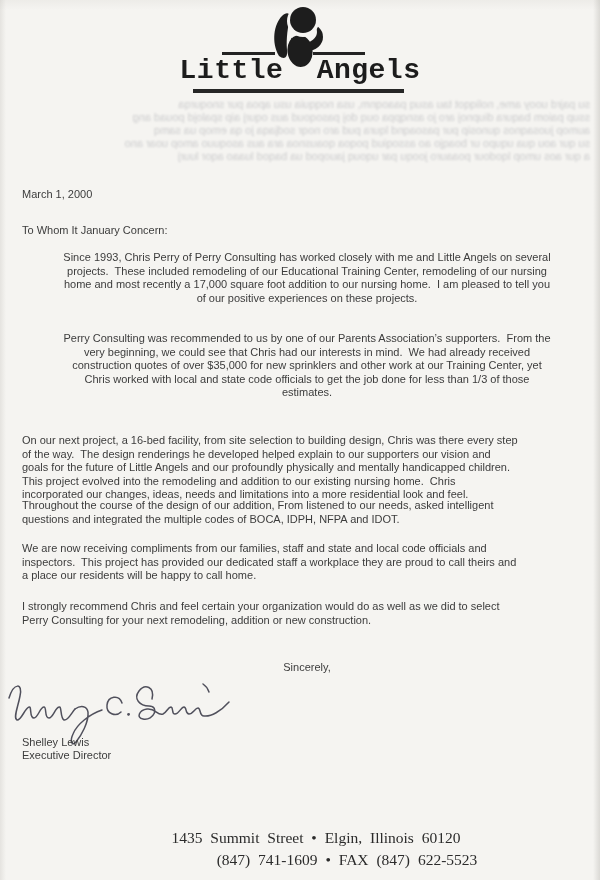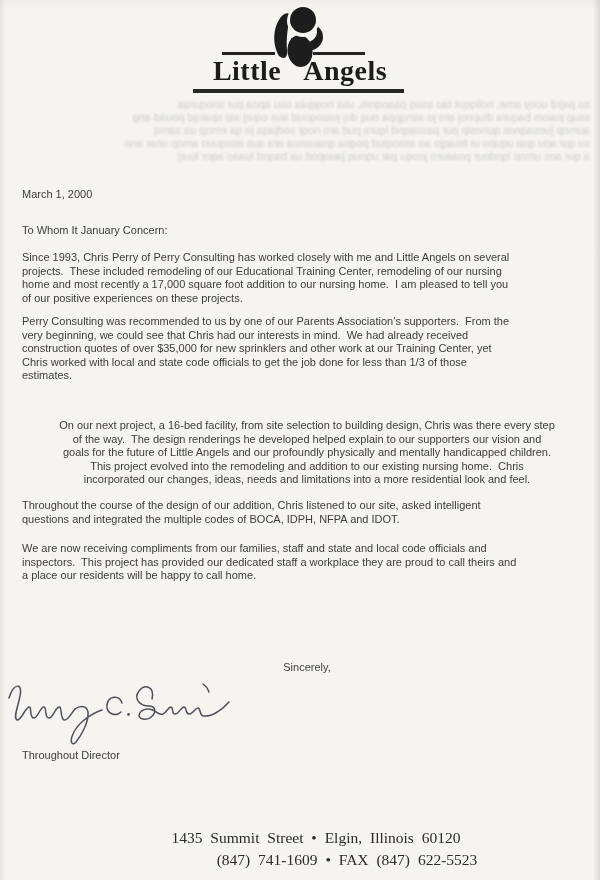--- a/index.html
+++ b/index.html
@@ -19,21 +19,21 @@
   
   .letterhead{position:absolute;left:0;top:0;width:100%;height:100px;}
   .lh-rule-left, .lh-rule-right{
     position:absolute;top:52px;height:3px;background:#232323;
   }
   .lh-rule-left{left:222px;width:53px;}
   .lh-rule-right{left:313px;width:52px;}
   .lh-title{
     position:absolute;top:55px;left:0;width:100%;
     text-align:center;
-    font-family:Liberation Serif, serif;
+    font-family:Liberation Mono, monospace;
     font-weight:600;font-size:28px;letter-spacing:0.5px;word-spacing:16px;
     color:#1c1c1c;
   }
   .lh-icon{position:absolute;left:266px;top:4px;}
   .lh-rule-bottom{
     position:absolute;top:89px;left:193px;width:211px;height:4px;background:#262626;
   }
 
   
   .bleed{
@@ -49,23 +49,23 @@
 
   
   .body-text{
     position:absolute;left:22px;width:570px;
     font-size:11px;line-height:13.6px;
     white-space:pre-wrap;
     color:#3c3c3c;
   }
   .date{top:188px;}
   .salutation{top:224px;}
-  .p1{top:251px;}
-  .p2{top:315px;}
-  .p3{top:419px;text-align:center;}
+  .p1{top:251px;text-align:center;}
+  .p2{top:332px;text-align:center;}
+  .p3{top:434px;}
   .p4{top:499px;}
   .p5{top:542px;}
   .p6{top:600px;}
   .closing{top:661px;text-align:center;}
   .signer-name{top:736px;}
   .signer-title{top:749px;}
 
   .signature{position:absolute;left:6px;top:676px;}
 
   
@@ -121,39 +121,42 @@
   <div class="body-text p2">Perry Consulting was recommended to us by one of our Parents Association’s supporters.  From the
 very beginning, we could see that Chris had our interests in mind.  We had already received
 construction quotes of over $35,000 for new sprinklers and other work at our Training Center, yet
 Chris worked with local and state code officials to get the job done for less than 1/3 of those
 estimates.</div>
   <div class="body-text p3">On our next project, a 16-bed facility, from site selection to building design, Chris was there every step
 of the way.  The design renderings he developed helped explain to our supporters our vision and
 goals for the future of Little Angels and our profoundly physically and mentally handicapped children.
 This project evolved into the remodeling and addition to our existing nursing home.  Chris
 incorporated our changes, ideas, needs and limitations into a more residential look and feel.</div>
-  <div class="body-text p4">Throughout the course of the design of our addition, Chris listened to our site, asked intelligent
+  <div class="body-text p4">Throughout the course of the design of our addition, From listened to our needs, asked intelligent
 questions and integrated the multiple codes of BOCA, IDPH, NFPA and IDOT.</div>
   <div class="body-text p5">We are now receiving compliments from our families, staff and state and local code officials and
 inspectors.  This project has provided our dedicated staff a workplace they are proud to call theirs and
 a place our residents will be happy to call home.</div>
+  <div class="body-text p6">I strongly recommend Chris and feel certain your organization would do as well as we did to select
+Perry Consulting for your next remodeling, addition or new construction.</div>
 
   <div class="body-text closing">Sincerely,</div>
 
   <span class="signature">
     <svg width="250" height="74" viewBox="0 0 250 74">
       <g fill="none" stroke="#50505c" stroke-width="1.5" stroke-linecap="round">
         <path d="M3,22 C8,6 17,7 14,20 C12,31 7,42 11,44 C15,45 19,32 23,31 C26,30 23,42 28,42 C32,42 34,31 38,31 C41,31 38,42 43,42 C47,42 49,32 53,31 C56,30 54,42 58,44 C62,45 66,36 69,33"></path>
         <path d="M69,33 C75,29 81,30 82,36 C83,46 75,60 70,66 C67,70 63,67 67,58 C71,48 84,38 96,34"></path>
         <path d="M116,27 C113,18 102,20 101,29 C100,38 110,41 115,36"></path>
         <path d="M122,38 C123,37.4 123.6,38 123,38.7 C122.4,39.3 121.5,38.7 122,38"></path>
         <path d="M146,23 C149,11 139,7 133,15 C127,23 134,30 143,30 C154,30 148,45 137,43 C130,42 133,34 141,33 C150,32 151,40 157,38 C161,36 162,31 165,31 C168,32 165,38 169,38 C173,38 175,31 178,31 C181,31 179,38 183,38 C187,38 189,32 192,32 C195,32 193,40 198,40 C205,41 215,35 223,26"></path>
         <path d="M197,8 C200,10 202,13 203,16"></path>
       </g>
     </svg>
   </span>
 
-  <div class="body-text signer-title">Throughout Director</div>
+  <div class="body-text signer-name">Shelley Lewis</div>
+  <div class="body-text signer-title">Executive Director</div>
 
   <div class="footer footer-line1">1435 Summit Street  •  Elgin, Illinois 60120</div>
   <div class="footer footer-line2">(847) 741-1609  •  FAX (847) 622-5523</div>
 
 </div>
 
 </body></html>

